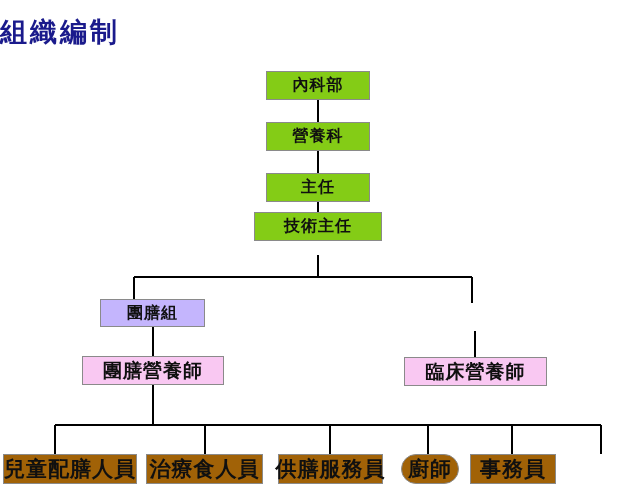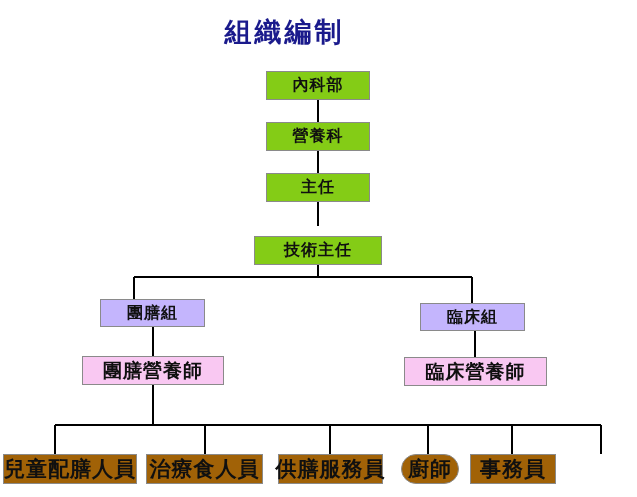--- a/index.html
+++ b/index.html
@@ -15,24 +15,23 @@
     font-family: "DejaVu Sans", "Liberation Sans", sans-serif;
   }
   #chart-root {
     position: absolute;
     left: 0; top: 0;
     width: 637px;
     height: 497px;
   }
   .chart-title {
     position: absolute;
-    left: 14px;
+    left: 0;
     top: 14px;
     width: 541px;
-    text-align: center;
     font-size: 27px;
     font-weight: bold;
     color: #1a1a8c;
     letter-spacing: 3px;
     font-family: "DejaVu Serif", "Liberation Serif", serif;
     white-space: nowrap;
   }
   
   #connectors {
     position: absolute;
@@ -92,24 +91,23 @@
       <line x1="330" y1="425" x2="330" y2="454"></line>
       <line x1="428" y1="425" x2="428" y2="454"></line>
       <line x1="512" y1="425" x2="512" y2="454"></line>
       <line x1="601" y1="425" x2="601" y2="454"></line>
     </g>
   </svg>
 
   <div class="node lvl-dept" style="left:266px; top:71px;  width:104px; height:29px;">內科部</div>
   <div class="node lvl-dept" style="left:266px; top:122px; width:104px; height:29px;">營養科</div>
   <div class="node lvl-dept" style="left:266px; top:173px; width:104px; height:29px;">主任</div>
-  <div class="node lvl-dept" style="left:254px; top:236px; width:128px; height:29px;">技術主任</div>
+  <div class="node lvl-dept" style="left:254px; top:212px; width:128px; height:29px;">技術主任</div>
 
   <div class="node lvl-group" style="left:100px; top:299px; width:105px; height:28px;">團膳組</div>
-  <div class="node lvl-group" style="left:420px; top:303px; width:105px; height:28px;">臨床組</div>
 
   <div class="node lvl-role" style="left:82px;  top:356px; width:142px; height:29px;">團膳營養師</div>
   <div class="node lvl-role" style="left:404px; top:357px; width:143px; height:29px;">臨床營養師</div>
 
   <div class="node lvl-staff" style="left:3px;   top:454px; width:134px; height:30px;">兒童配膳人員</div>
   <div class="node lvl-staff" style="left:146px; top:454px; width:117px; height:30px;">治療食人員</div>
   <div class="node lvl-staff" style="left:278px; top:454px; width:105px; height:30px;">供膳服務員</div>
   <div class="node lvl-staff narrow" style="left:401px; top:454px; width:58px; height:30px;border-radius:15px;">廚師</div>
   <div class="node lvl-staff" style="left:470px; top:454px; width:86px; height:30px;">事務員</div>
 

